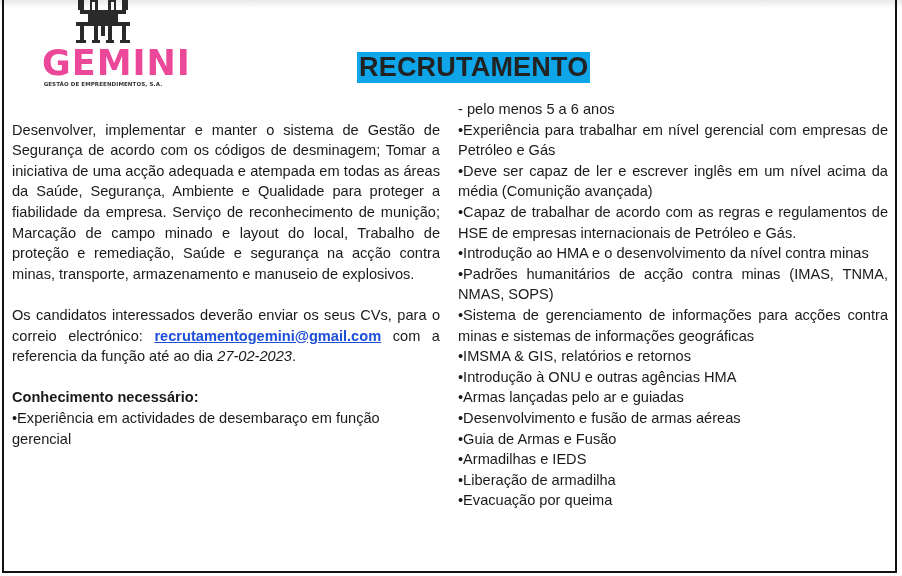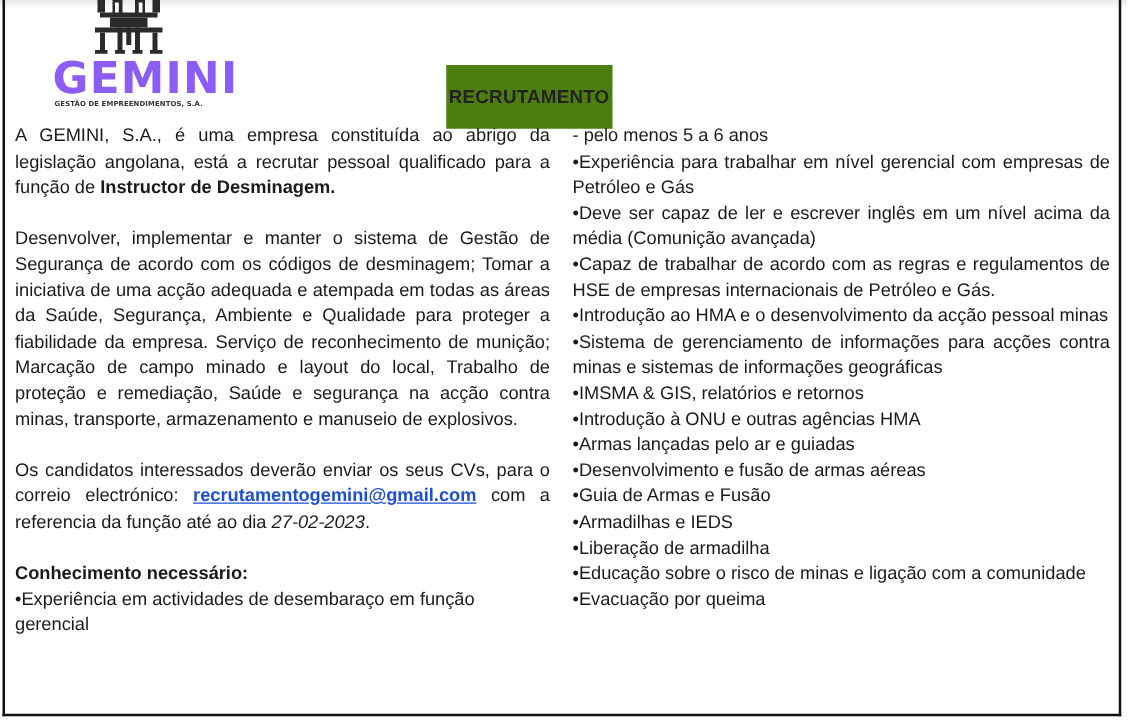--- a/index.html
+++ b/index.html
@@ -19,32 +19,32 @@
       position: absolute; left: 0; top: 0; width: 902px; height: 8px;
       background: linear-gradient(#e9e9e9, #ffffff);
     }
     .logo {
       position: absolute; left: 40px; top: 0; width: 125px; height: 90px;
     }
     .logo-figure { position: absolute; left: 30px; top: 0; width: 66px; height: 44px; }
     .logo-word {
       position: absolute; left: 2px; top: 45px; width: 122px; text-align: center;
       font-family: "DejaVu Sans", sans-serif; font-weight: bold; font-size: 35px;
-      letter-spacing: 1px; color: #8b5cf6; line-height: 36px;
+      letter-spacing: 1px; color: #ec4899; line-height: 36px;
     }
     .logo-tagline {
       position: absolute; left: 0; top: 81px; width: 126px; text-align: center;
       font-family: "DejaVu Sans", sans-serif; font-weight: bold; font-size: 5.5px; color: #333;
       letter-spacing: 0.1px;
     }
     .title {
       position: absolute; left: 357px; top: 52px;
-      font-weight: bold; font-size: 15px; color: #222; letter-spacing: 0.2px;
-      background: #4d7c0f;
-      padding: 17px 2px;
+      font-weight: bold; font-size: 27px; color: #222; letter-spacing: 0.2px;
+      background: #0ea5e9;
+      padding: 0 2px;
     }
     .col {
       position: absolute; top: 99px; font-size: 14.6px; line-height: 20.6px;
     }
     .col-left { left: 12px; width: 428px; }
     .col-right { left: 458px; width: 430px; }
     .p { margin: 0; }
     .justify { text-align: justify; text-align-last: left; }
     .gap { height: 20.6px; }
     .bold { font-weight: bold; }
@@ -83,39 +83,38 @@
       <rect x="41" y="2" width="3" height="8"></rect>
     </g>
   </svg>
   <div class="logo-word">GEMINI</div>
   <div class="logo-tagline">GESTÃO DE EMPREENDIMENTOS, S.A.</div>
 </div>
 
 <div class="title">RECRUTAMENTO</div>
 
 <div class="col col-left">
-  <p class="p justify"><span>A GEMINI, S.A., é uma empresa constituída ao abrigo da legislação angolana, está a recrutar pessoal qualificado para a função de </span><span class="bold">Instructor de Desminagem.</span></p>
   <div class="gap"></div>
   <p class="p justify">Desenvolver, implementar e manter o sistema de Gestão de Segurança de acordo com os códigos de desminagem; Tomar a iniciativa de uma acção adequada e atempada em todas as áreas da Saúde, Segurança, Ambiente e Qualidade para proteger a fiabilidade da empresa. Serviço de reconhecimento de munição; Marcação de campo minado e layout do local, Trabalho de proteção e remediação, Saúde e segurança na acção contra minas, transporte, armazenamento e manuseio de explosivos.</p>
   <div class="gap"></div>
   <p class="p justify"><span>Os candidatos interessados deverão enviar os seus CVs, para o correio electrónico: </span><a class="email">recrutamentogemini@gmail.com</a><span>  com a referencia da função até ao dia </span><span class="italic">27-02-2023</span><span>.</span></p>
   <div class="gap"></div>
   <p class="p bold">Conhecimento necessário:</p>
   <p class="p bullet">Experiência em actividades de desembaraço em função gerencial</p>
 </div>
 
 <div class="col col-right">
   <p class="p">- pelo menos 5 a 6 anos</p>
   <p class="p bullet justify">Experiência para trabalhar em nível gerencial com empresas de Petróleo e Gás</p>
   <p class="p bullet justify">Deve ser capaz de ler e escrever inglês em um nível acima da média (Comunição avançada)</p>
   <p class="p bullet justify">Capaz de trabalhar de acordo com as regras e regulamentos de HSE de empresas internacionais de Petróleo e Gás.</p>
-  <p class="p bullet">Introdução ao HMA e o desenvolvimento da acção pessoal minas</p>
+  <p class="p bullet">Introdução ao HMA e o desenvolvimento da nível contra minas</p>
+  <p class="p bullet justify">Padrões humanitários de acção contra minas (IMAS, TNMA, NMAS, SOPS)</p>
   <p class="p bullet justify">Sistema de gerenciamento de informações para acções contra minas e sistemas de informações geográficas</p>
   <p class="p bullet">IMSMA &amp; GIS, relatórios e retornos</p>
   <p class="p bullet">Introdução à ONU e outras agências HMA</p>
   <p class="p bullet">Armas lançadas pelo ar e guiadas</p>
   <p class="p bullet">Desenvolvimento e fusão de armas aéreas</p>
   <p class="p bullet">Guia de Armas e Fusão</p>
   <p class="p bullet">Armadilhas e IEDS</p>
   <p class="p bullet">Liberação de armadilha</p>
-  <p class="p bullet">Educação sobre o risco de minas e ligação com a comunidade</p>
   <p class="p bullet">Evacuação por queima</p>
 </div>
 
 </body></html>

